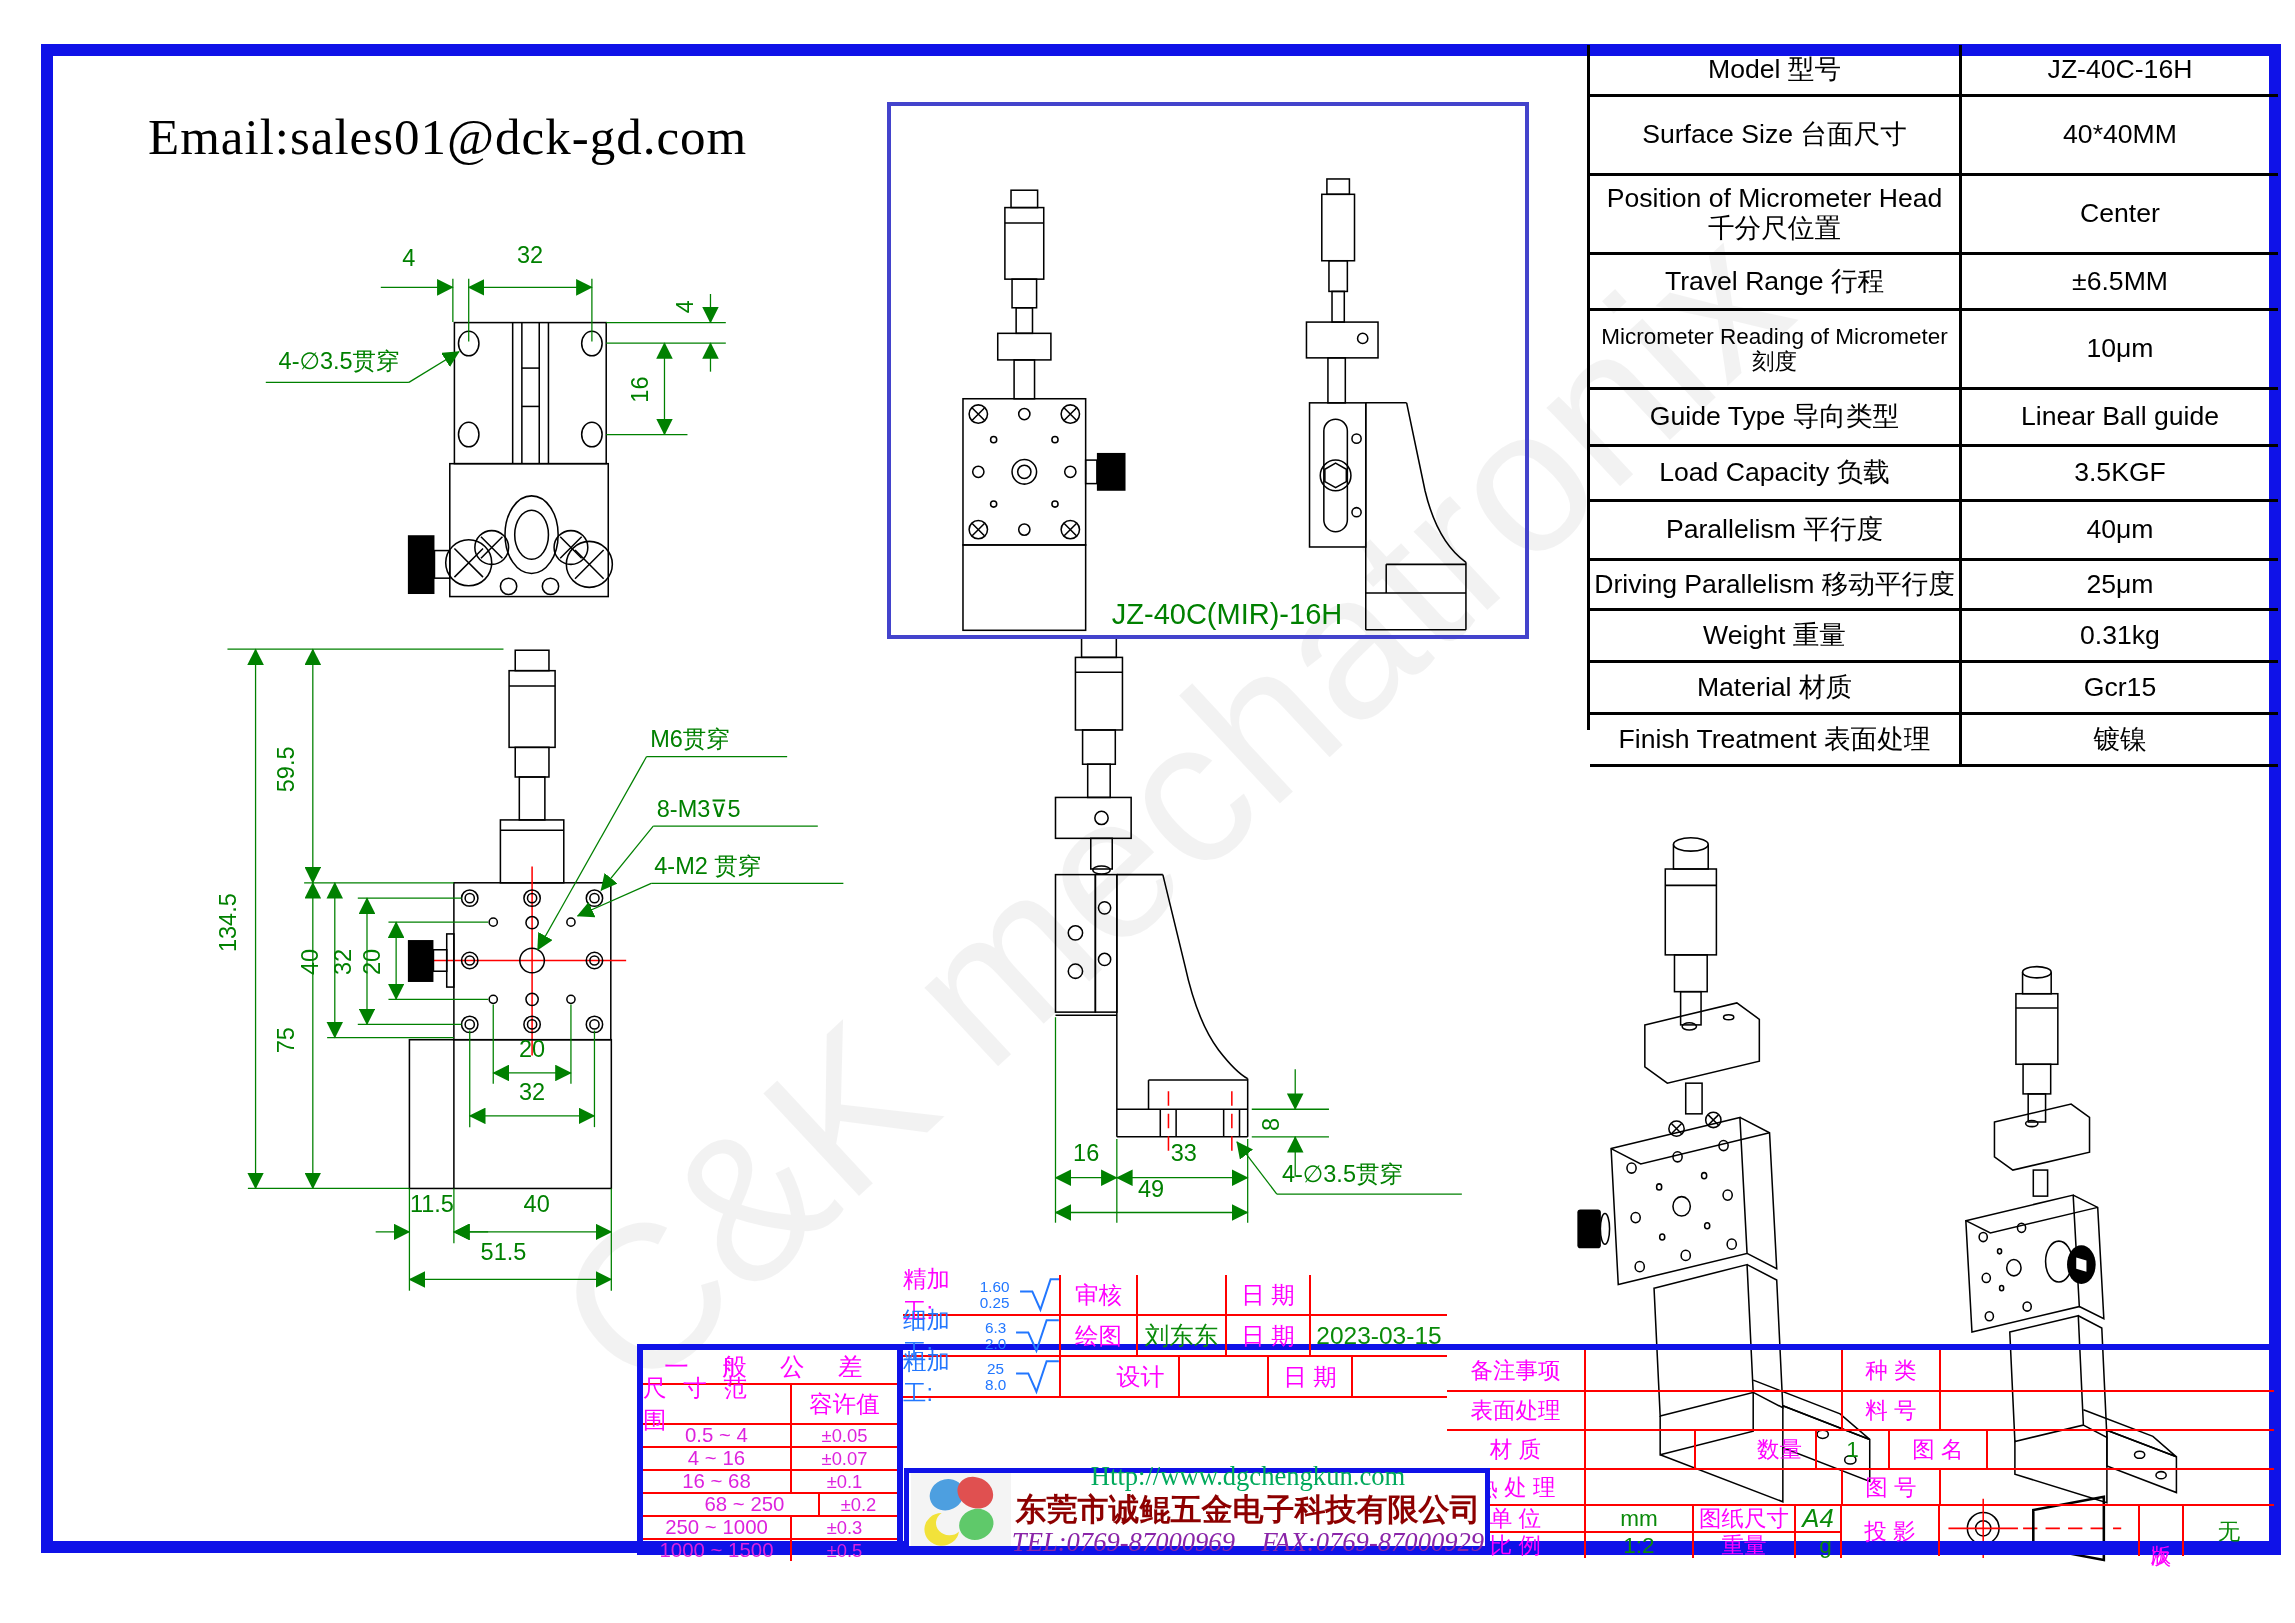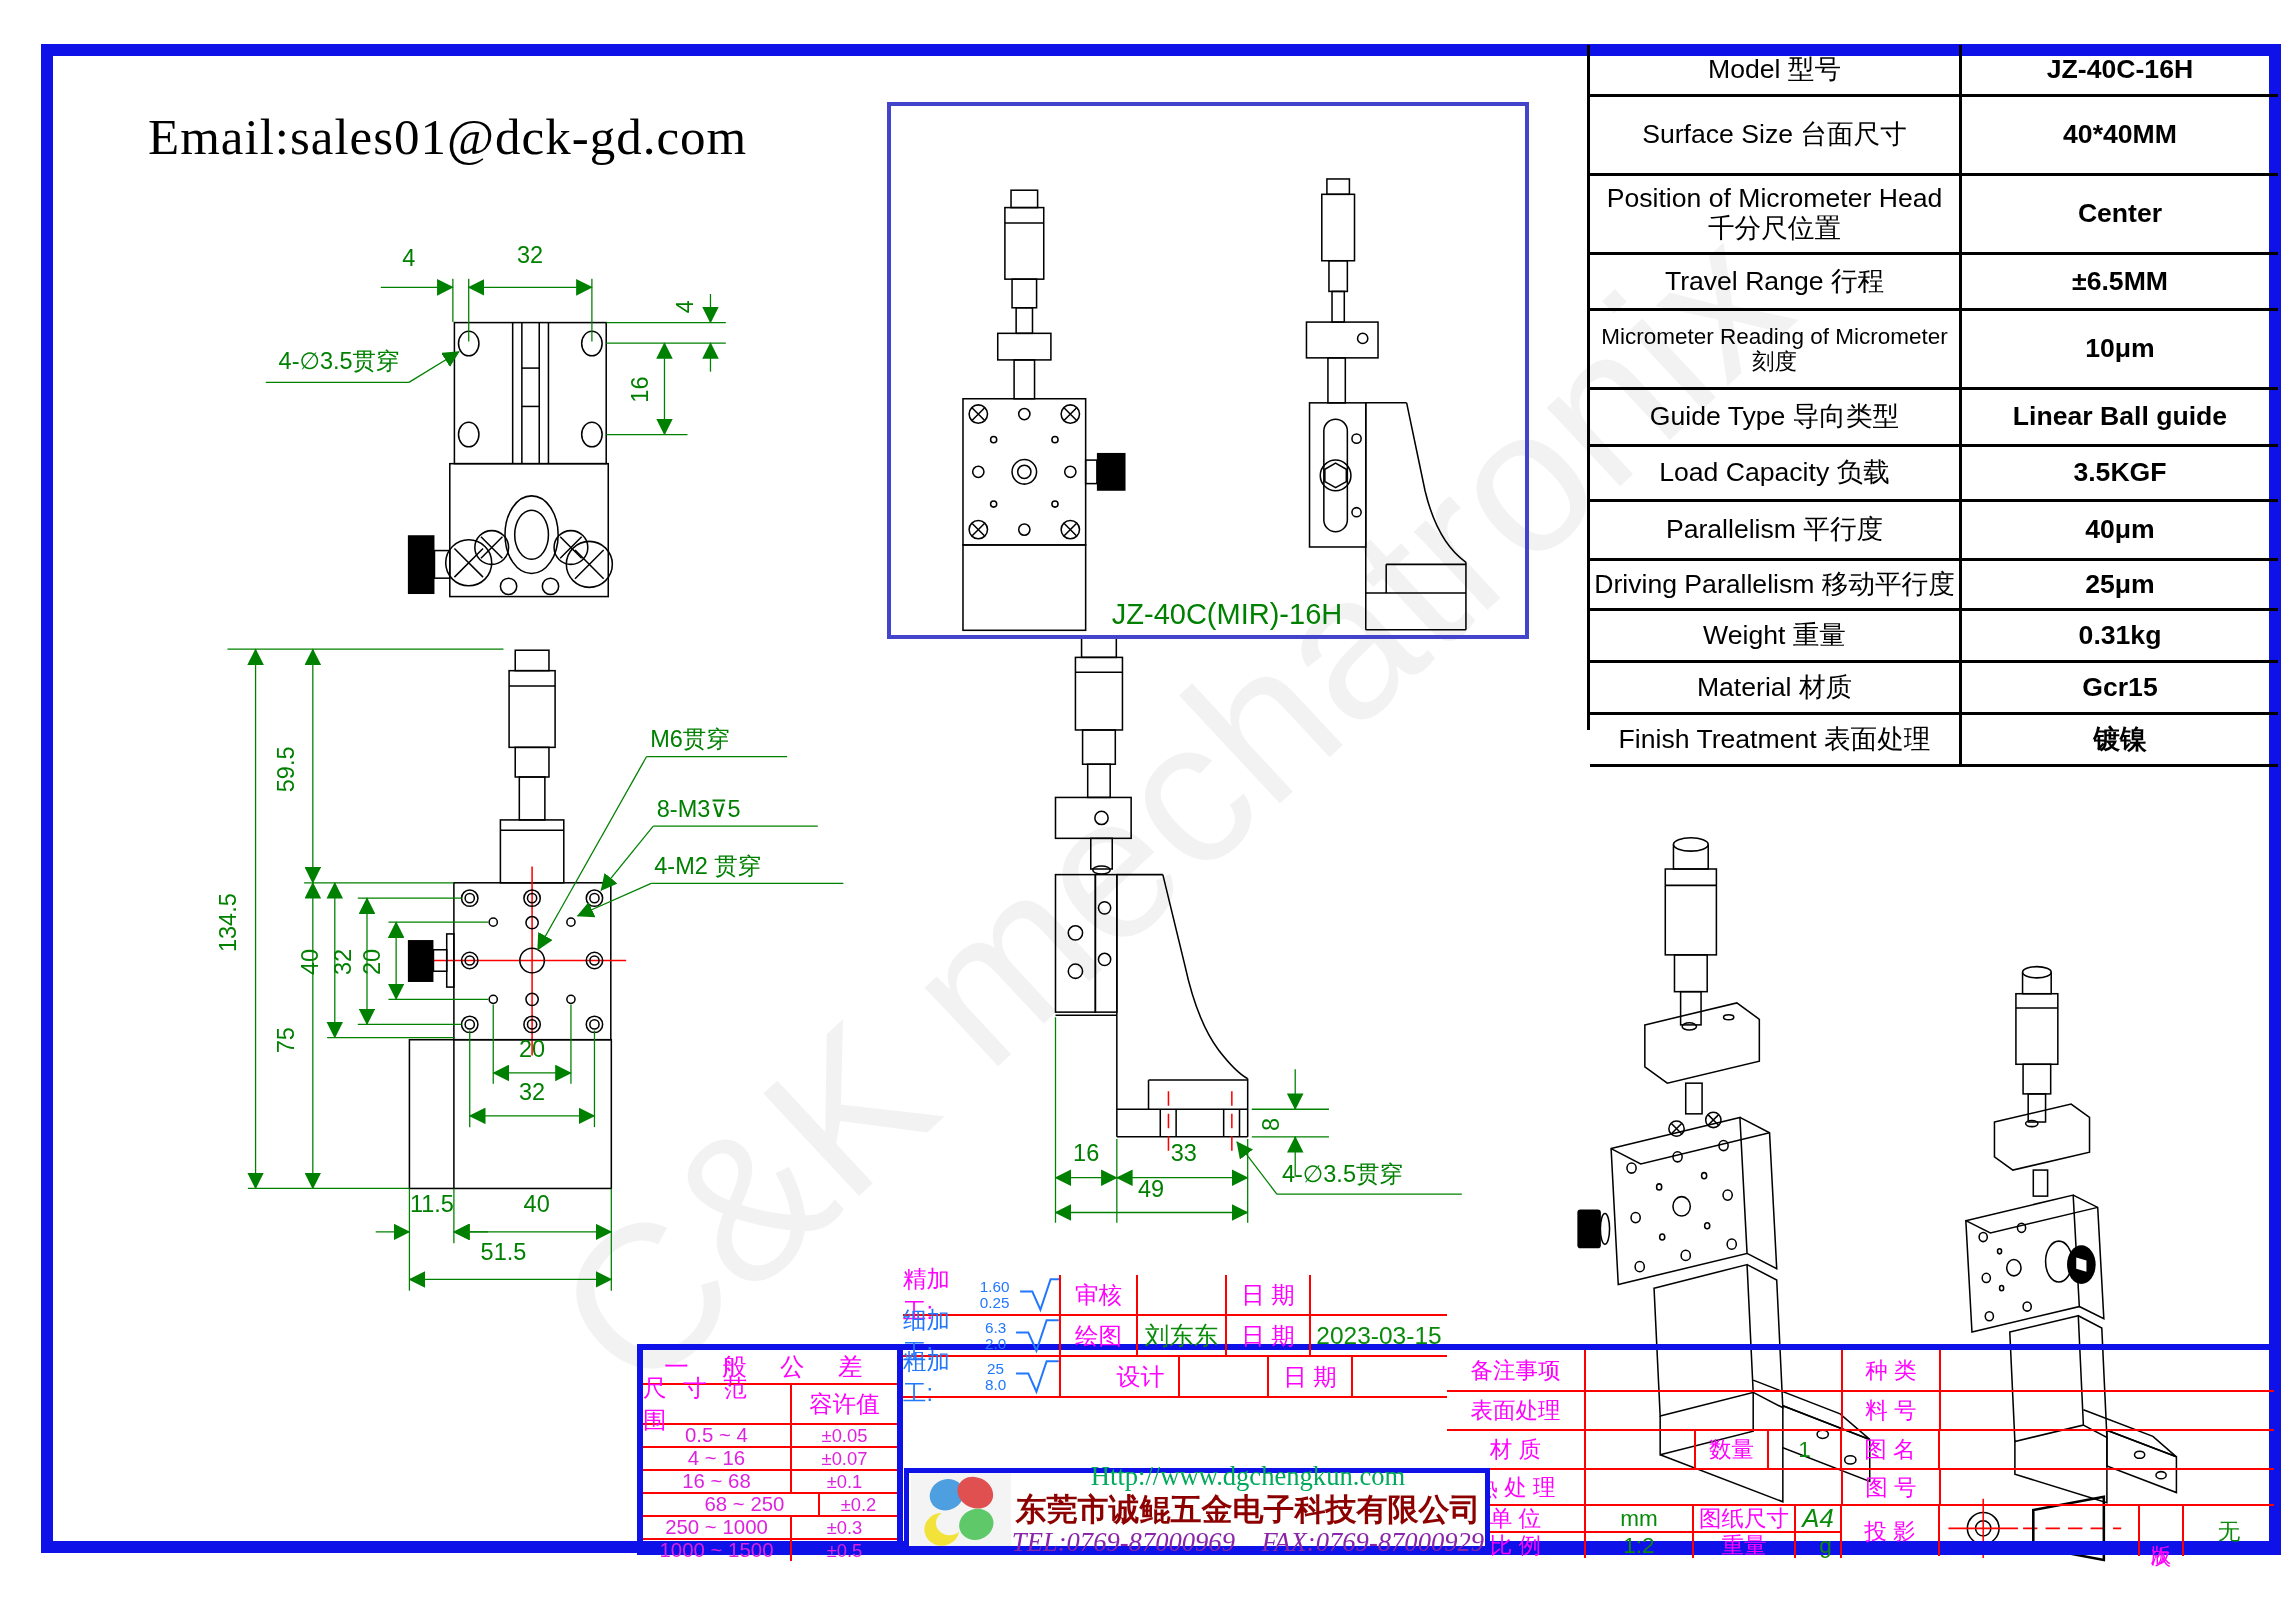--- a/index.html
+++ b/index.html
@@ -20,21 +20,21 @@
   .r{stroke:#ff0000;stroke-width:3;fill:none;}
   .rd{stroke:#ff0000;stroke-width:3;fill:none;stroke-dasharray:28 16;}
   text.dt{fill:#008000;font-family:"Liberation Sans",sans-serif;font-size:46px;text-anchor:middle;}
   text.dts{fill:#008000;font-family:"Liberation Sans",sans-serif;font-size:46px;text-anchor:start;}
   
   #spec{left:1587px;top:45px;width:691px;height:685px;border-left:3.1px solid #000;z-index:2;}
   .srow{display:flex;border-bottom:3.1px solid #000;align-items:stretch;}
   .scell{display:flex;flex-direction:column;align-items:center;justify-content:center;
          font-size:26.6px;line-height:1.12;text-align:center;}
   .slabel{width:369px;border-right:3.1px solid #000;}
-  .sval{flex:1;font-weight:bold;}
+  .sval{flex:1;}
   .small{font-size:22.5px;}
   
   .redR{border-right:2.6px solid #ff0000;}
   .redB{border-bottom:2.6px solid #ff0000;}
   #tblock{left:637px;top:1344px;width:1644px;height:211px;border:6.1px solid #0f12e8;z-index:2;}
   #tol{left:637px;top:1344px;width:266px;height:211px;border:6.1px solid #0f12e8;z-index:2;}
   .mag{color:#ff00ff;}
   .vio{color:#dd22dd;}
   .grn{color:#0a8a0a;}
   .blu{color:#2277ff;}
@@ -614,21 +614,21 @@
   </div>
   <div class="irow" style="height:37px;">
     <div class="icell mag" style="width:137px;">表面处理</div>
     <div class="icell" style="width:255px;"></div>
     <div class="icell mag" style="width:96px;">料    号</div>
     <div class="icell" style="flex:1;border-right:none;"></div>
   </div>
   <div class="irow" style="height:37px;">
     <div class="icell mag" style="width:137px;">材    质</div>
     <div class="icell" style="width:108px;"></div>
-    <div class="icell mag" style="width:71px;">数量</div>
+    <div class="icell mag" style="width:71px;margin-left:48px;">数量</div>
     <div class="icell grn" style="width:71px;">1</div>
     <div class="icell mag" style="width:96px;">图    名</div>
     <div class="icell" style="flex:1;border-right:none;"></div>
   </div>
   <div class="irow" style="height:34px;">
     <div class="icell mag" style="width:137px;">热 处 理</div>
     <div class="icell" style="width:255px;"></div>
     <div class="icell mag" style="width:96px;">图    号</div>
     <div class="icell" style="flex:1;border-right:none;"></div>
   </div>

